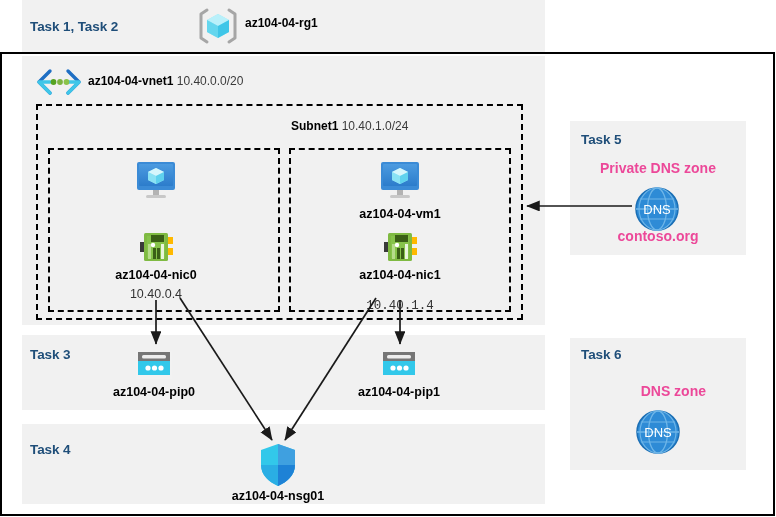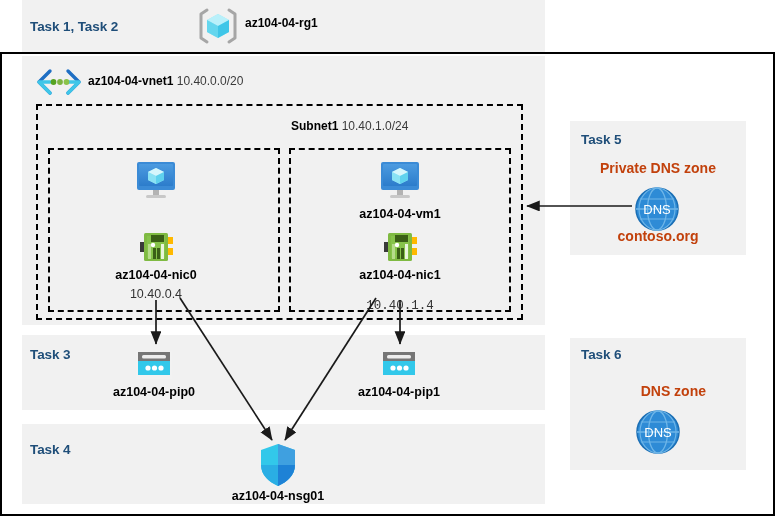--- a/index.html
+++ b/index.html
@@ -76,21 +76,21 @@
     font-size: 12.5px;
     font-weight: normal;
     color: #333333;
     white-space: nowrap;
     text-align: center;
   }
   .heading-bold {
     position: absolute;
     font-size: 14px;
     font-weight: bold;
-    color: #c2410c;
+    color: #ec4899;
     white-space: nowrap;
     text-align: center;
   }
 
   
   .icon { position: absolute; }
 
   svg { display: block; }
 
   

